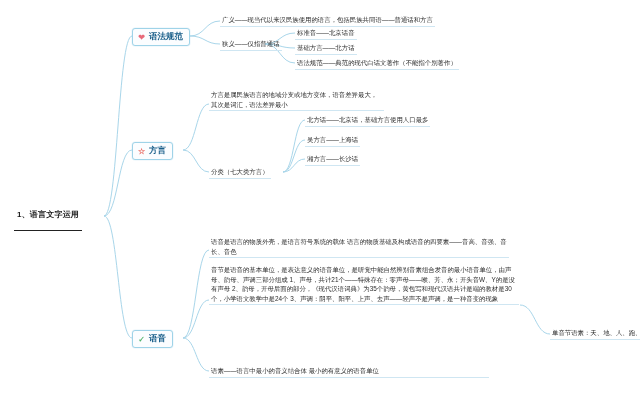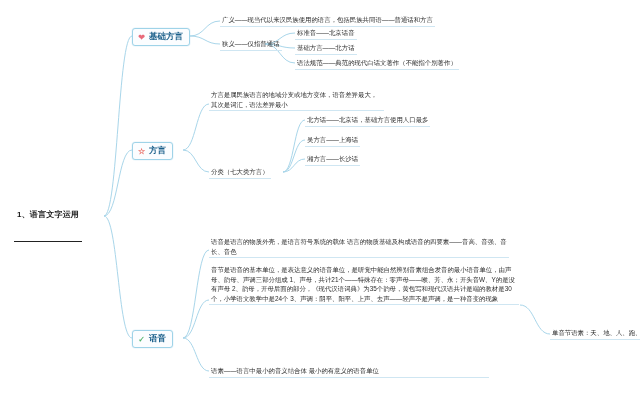--- a/index.html
+++ b/index.html
@@ -29,21 +29,21 @@
   }
   .node {
     position: absolute;
     box-sizing: border-box;
   }
   
   .root {
     font-size: 8px;
     color: #1a1a1a;
     font-weight: bold;
-    padding: 2px 3px 21px 3px;
+    padding: 2px 3px 10px 3px;
     border-bottom: 1.4px solid #222;
     white-space: nowrap;
     letter-spacing: 0.2px;
   }
   
   .l1 {
     display: flex;
     align-items: center;
     gap: 3px;
     border: 1px solid #9fd3e8;
@@ -118,21 +118,21 @@
       <path d="M183,338 C196,338 196,371 209,371"></path>
 
       <path d="M520,305 C535,305 535,334 550,334"></path>
     </g>
   </svg>
 
   <div class="node root" style="left:14px; top:207px;">1、语言文字运用</div>
 
   <div class="node l1" style="left:132px; top:28px;">
     <span class="ico ico-heart">❤</span>
-    <span>基础方言</span>
+    <span>语法规范</span>
   </div>
 
   <div class="node leaf" style="left:220px; top:14px;">广义——现当代以来汉民族使用的语言，包括民族共同语——普通话和方言</div>
 
   <div class="node leaf" style="left:220px; top:38px;">狭义——仅指普通话</div>
 
   <div class="node leaf" style="left:295px; top:27px;">标准音——北京话音</div>
   <div class="node leaf" style="left:295px; top:42px;">基础方言——北方话</div>
   <div class="node leaf" style="left:295px; top:57px;">语法规范——典范的现代白话文著作（不能指个别著作）</div>
 

